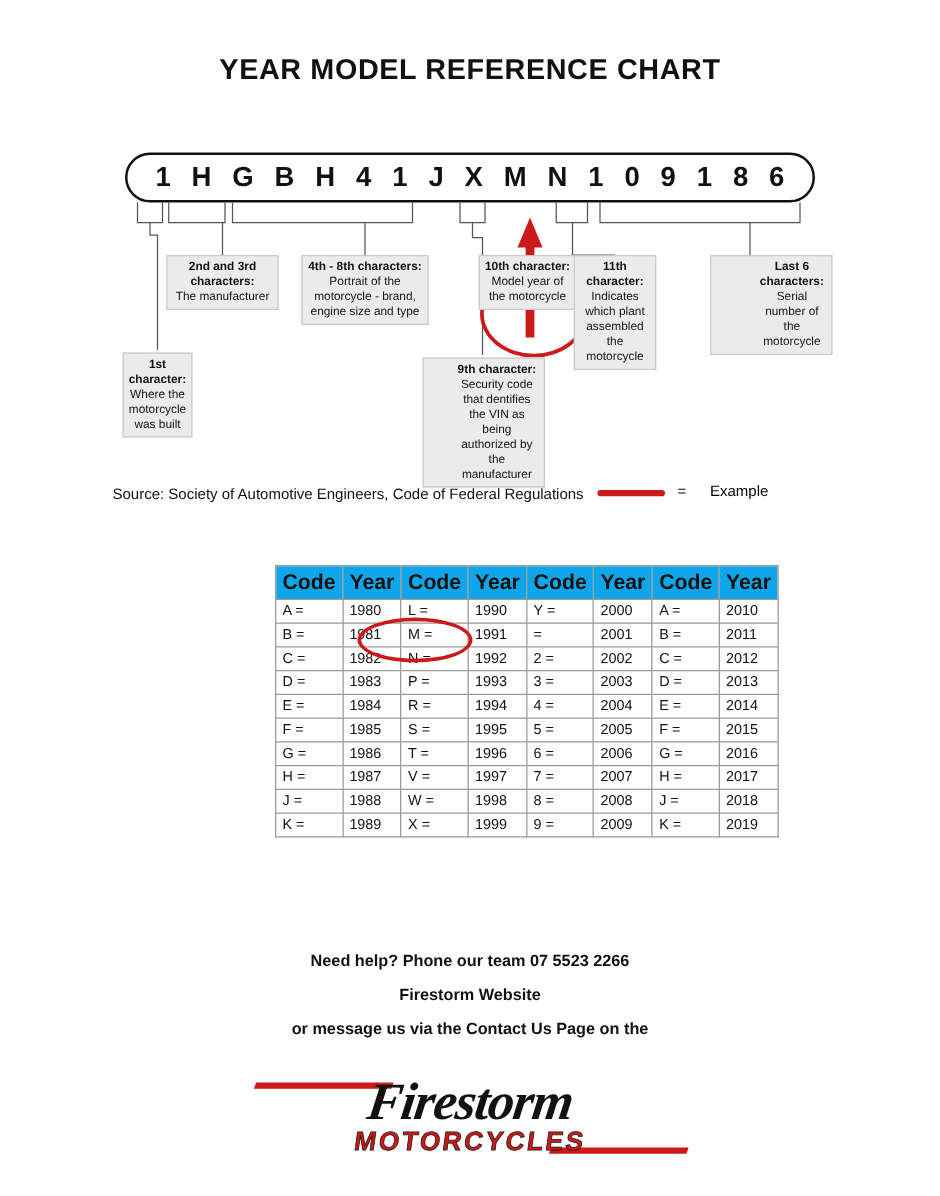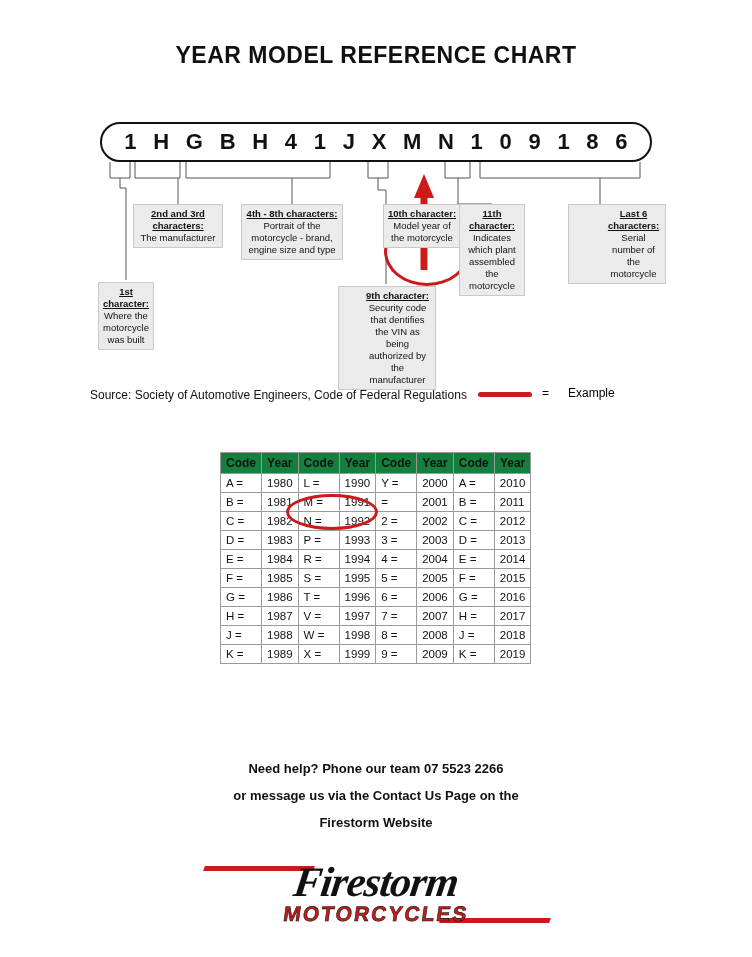--- a/index.html
+++ b/index.html
@@ -75,21 +75,20 @@
     border: 1px solid #c9c9c9;
     box-sizing: border-box;
     text-align: center;
     font-size: 9.5px;
     line-height: 12px;
     color: #111;
     padding: 3px 3px;
   }
   .callout b {
     font-weight: bold;
-    text-decoration: underline;
   }
   .co-1  { left: 98px;  top: 282px; width: 56px;  }
   .co-23 { left: 133px; top: 204px; width: 90px;  }
   .co-48 { left: 241px; top: 204px; width: 102px; }
   .co-9  { left: 338px; top: 286px; width: 98px; padding-left: 24px;  }
   .co-10 { left: 383px; top: 204px; width: 78px;  }
   .co-11 { left: 459px; top: 204px; width: 66px;  }
   .co-l6 { left: 568px; top: 204px; width: 98px; padding-left: 36px;  }
 
   
@@ -138,22 +137,22 @@
     border: 1px solid #9a9a9a;
     padding: 3px 5px;
     height: 19px;
     box-sizing: border-box;
     color: #111;
     white-space: nowrap;
   }
   table.year-table th {
     font-weight: bold;
     text-align: center;
-    background: #15803d;
-    font-size: 12px;
+    background: #0ea5e9;
+    font-size: 17px;
   }
   table.year-table td.code { text-align: left; width: 34px; }
   table.year-table td.year { text-align: left; width: 34px; }
 
   
   .ellipse-table {
     position: absolute;
     left: 286px;
     top: 494px;
     width: 86px;
@@ -438,22 +437,22 @@
         <td class="code">K =</td>
         <td class="year">2019</td>
       </tr>
     </tbody>
   </table>
 </div>
 <div class="ellipse-table"></div>
 
 <div class="help">
   <div>Need help?  Phone our team 07 5523 2266</div>
+  <div>Firestorm Website</div>
   <div>or message us via the Contact Us Page on the</div>
-  <div>Firestorm Website</div>
 </div>
 
 <div class="logo">
   <div class="logo-stripe s1"></div>
   <div class="logo-stripe s2"></div>
   <div class="logo-word">Firestorm</div>
   <div class="logo-sub">MOTORCYCLES</div>
 </div>
 
 </body></html>

